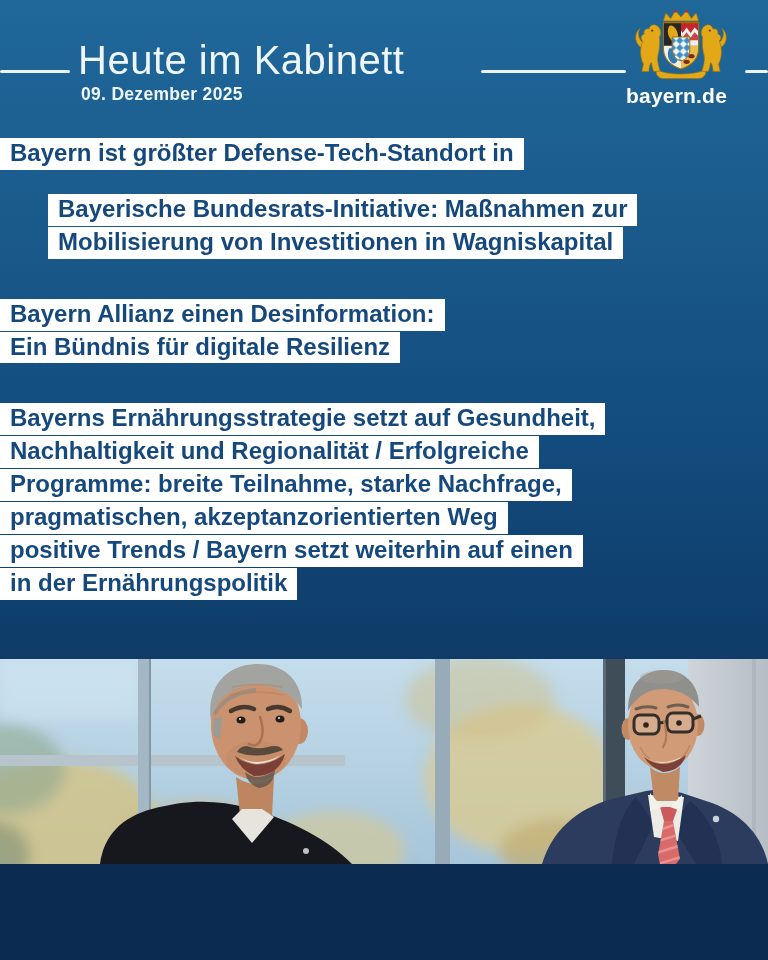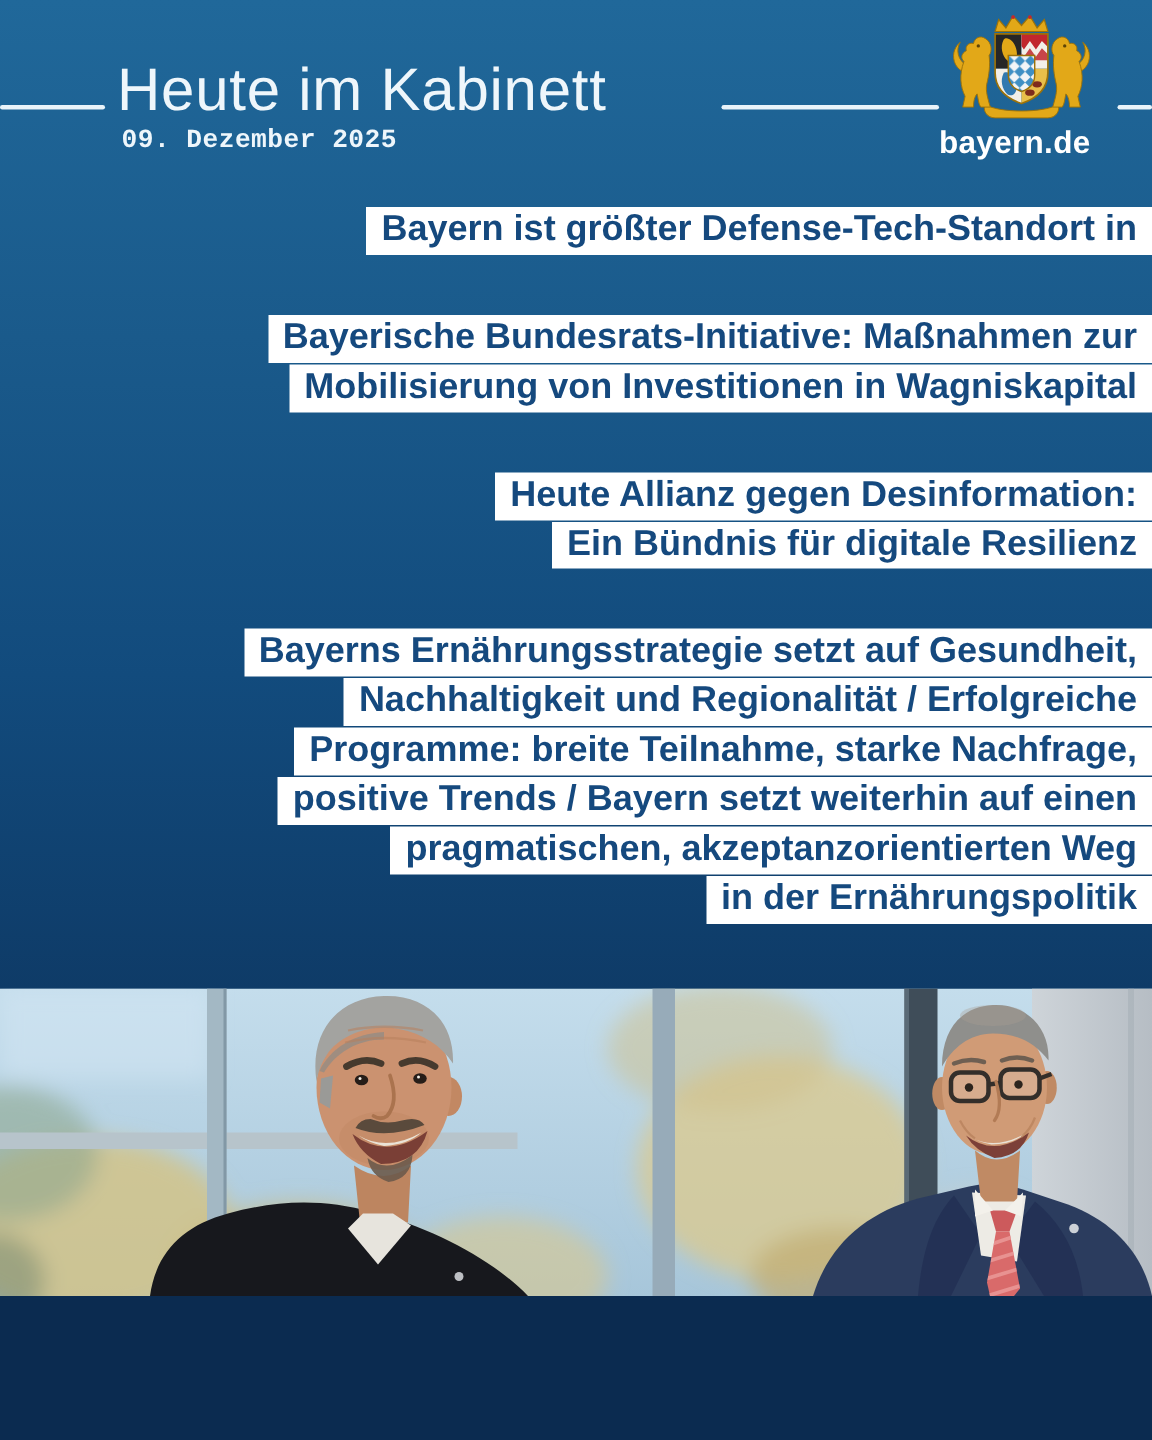--- a/index.html
+++ b/index.html
@@ -18,29 +18,29 @@
   .rule{position:absolute;top:70px;height:3px;background:#e9f3f9;border-radius:2px;}
   .rule-left{left:0;width:70px;}
   .rule-mid{left:481px;width:145px;}
   .rule-right{left:745px;width:23px;}
   .title{
     position:absolute;left:78px;top:38px;margin:0;
     font-size:40px;font-weight:500;letter-spacing:.5px;color:#eef6fb;
   }
   .date{
     position:absolute;left:81px;top:84px;
-    font-size:17.5px;font-weight:700;letter-spacing:.3px;color:#eef6fb;font-family:Liberation Mono, monospace;
+    font-size:17.5px;font-weight:700;letter-spacing:.3px;color:#eef6fb;
   }
   .brand{position:absolute;left:626px;top:8px;width:110px;text-align:left;}
   .brand svg{width:96px;height:74px;display:block;margin:0 auto;}
   .brand-name{font-size:21px;font-weight:700;color:#ffffff;margin-top:2px;letter-spacing:.2px;}
   
-  .topics{flex:0 0 auto;padding-top:20px;text-align:right;}
+  .topics{flex:0 0 auto;padding-top:20px;text-align:left;}
   .topic{margin:0;}
-  .topic-2{margin-top:40px;}
+  .topic-2{margin-top:24px;padding-left:48px;}
   .topic-3{margin-top:40px;}
   .topic-4{margin-top:40px;text-decoration:underline;}
   .tline{margin-bottom:1px;}
   .hl{
     display:inline-block;background:#ffffff;color:#15497e;
     font-weight:700;font-size:24px;line-height:1.12;
     padding:2px 10px 3px;white-space:nowrap;
   }
   
   .photo{margin:0;margin-top:auto;flex:0 0 auto;width:768px;height:205px;}
@@ -110,30 +110,30 @@
     <section class="topic topic-1">
       <div class="tline"><span class="hl">Bayern ist größter Defense-Tech-Standort in</span></div>
     </section>
 
     <section class="topic topic-2">
       <div class="tline"><span class="hl">Bayerische Bundesrats-Initiative: Maßnahmen zur</span></div>
       <div class="tline"><span class="hl">Mobilisierung von Investitionen in Wagniskapital</span></div>
     </section>
 
     <section class="topic topic-3">
-      <div class="tline"><span class="hl">Heute Allianz gegen Desinformation:</span></div>
+      <div class="tline"><span class="hl">Bayern Allianz einen Desinformation:</span></div>
       <div class="tline"><span class="hl">Ein Bündnis für digitale Resilienz</span></div>
     </section>
 
     <section class="topic topic-4">
       <div class="tline"><span class="hl">Bayerns Ernährungsstrategie setzt auf Gesundheit,</span></div>
       <div class="tline"><span class="hl">Nachhaltigkeit und Regionalität / Erfolgreiche</span></div>
       <div class="tline"><span class="hl">Programme: breite Teilnahme, starke Nachfrage,</span></div>
+      <div class="tline"><span class="hl">pragmatischen, akzeptanzorientierten Weg</span></div>
       <div class="tline"><span class="hl">positive Trends / Bayern setzt weiterhin auf einen</span></div>
-      <div class="tline"><span class="hl">pragmatischen, akzeptanzorientierten Weg</span></div>
       <div class="tline"><span class="hl">in der Ernährungspolitik</span></div>
     </section>
 
   </main>
 
   <figure class="photo" role="img" aria-label="Zwei lächelnde Männer in dunklen Anzügen vor einer hellen Fensterfront">
     <svg viewBox="0 0 768 205" preserveAspectRatio="none">
       <defs>
         <filter id="soften" x="-30%" y="-30%" width="160%" height="160%">
           <feGaussianBlur stdDeviation="7"></feGaussianBlur>

